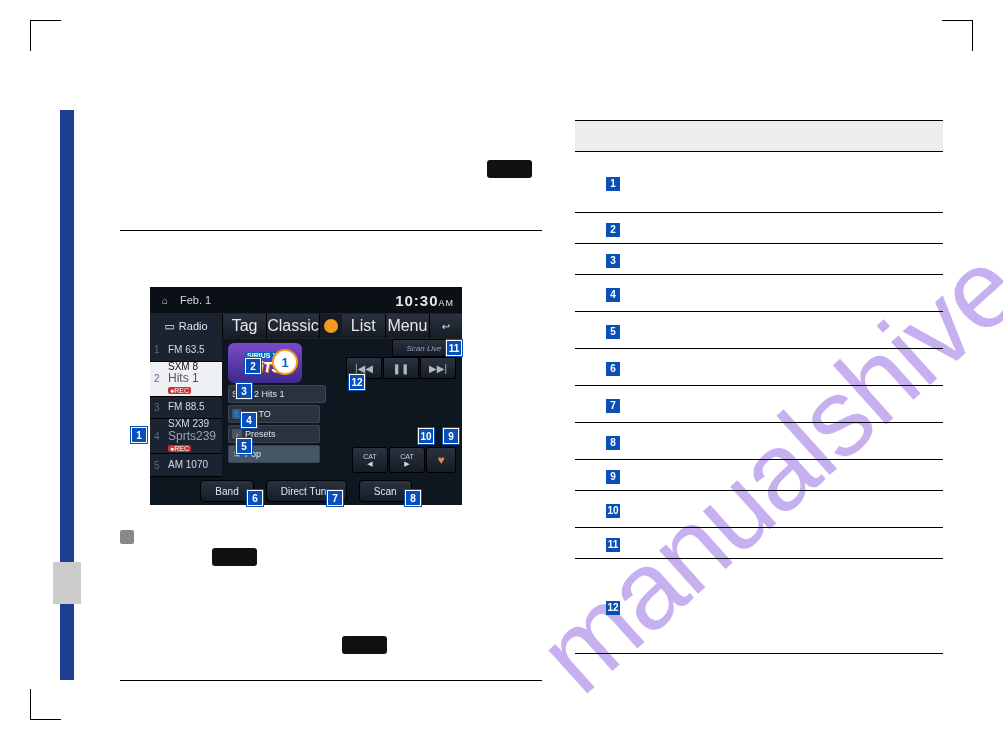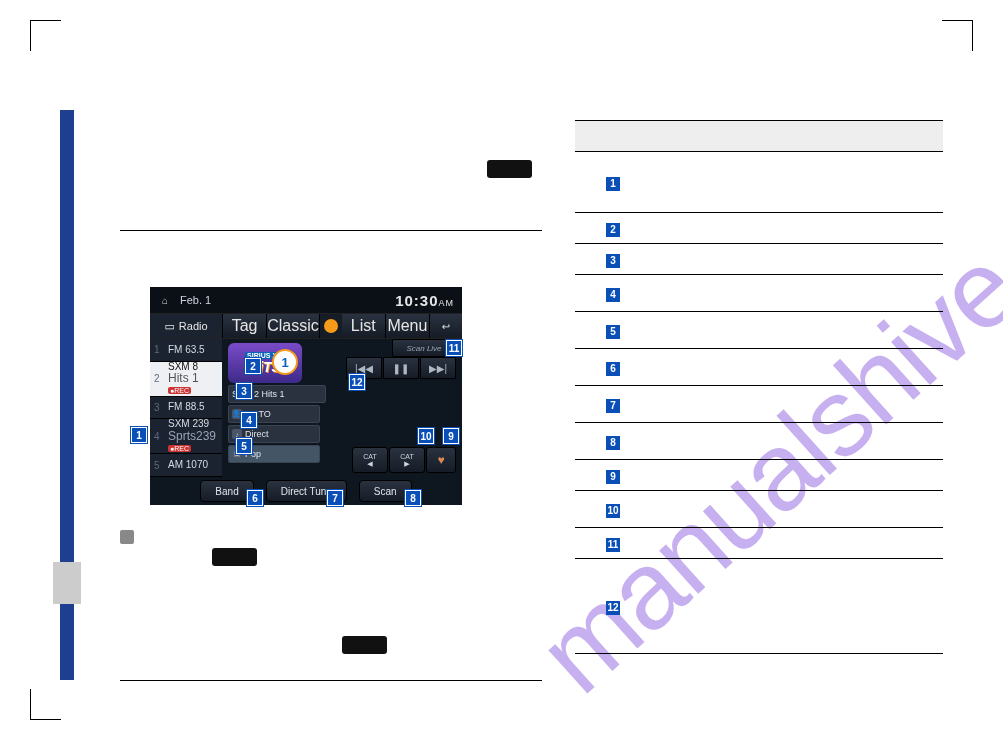--- a/index.html
+++ b/index.html
@@ -363,21 +363,21 @@
       </div>
       <div class="info-line wide">
           <span>SXM 2   Hits 1</span>
         </div>
       <div class="info-line">
           <span class="icn">👤</span>
           <span>MKTO</span>
         </div>
       <div class="info-line">
           <span class="icn">♪</span>
-          <span>Direct</span>
+          <span>Presets</span>
         </div>
       <div class="info-line pop">
           <span class="icn">▣</span>
           <span>Pop</span>
         </div>
 
       <div class="playlive">Scan Live</div>
       <div class="transport">
         <div class="tbtn">|◀◀</div>
         <div class="tbtn">❚❚</div>

